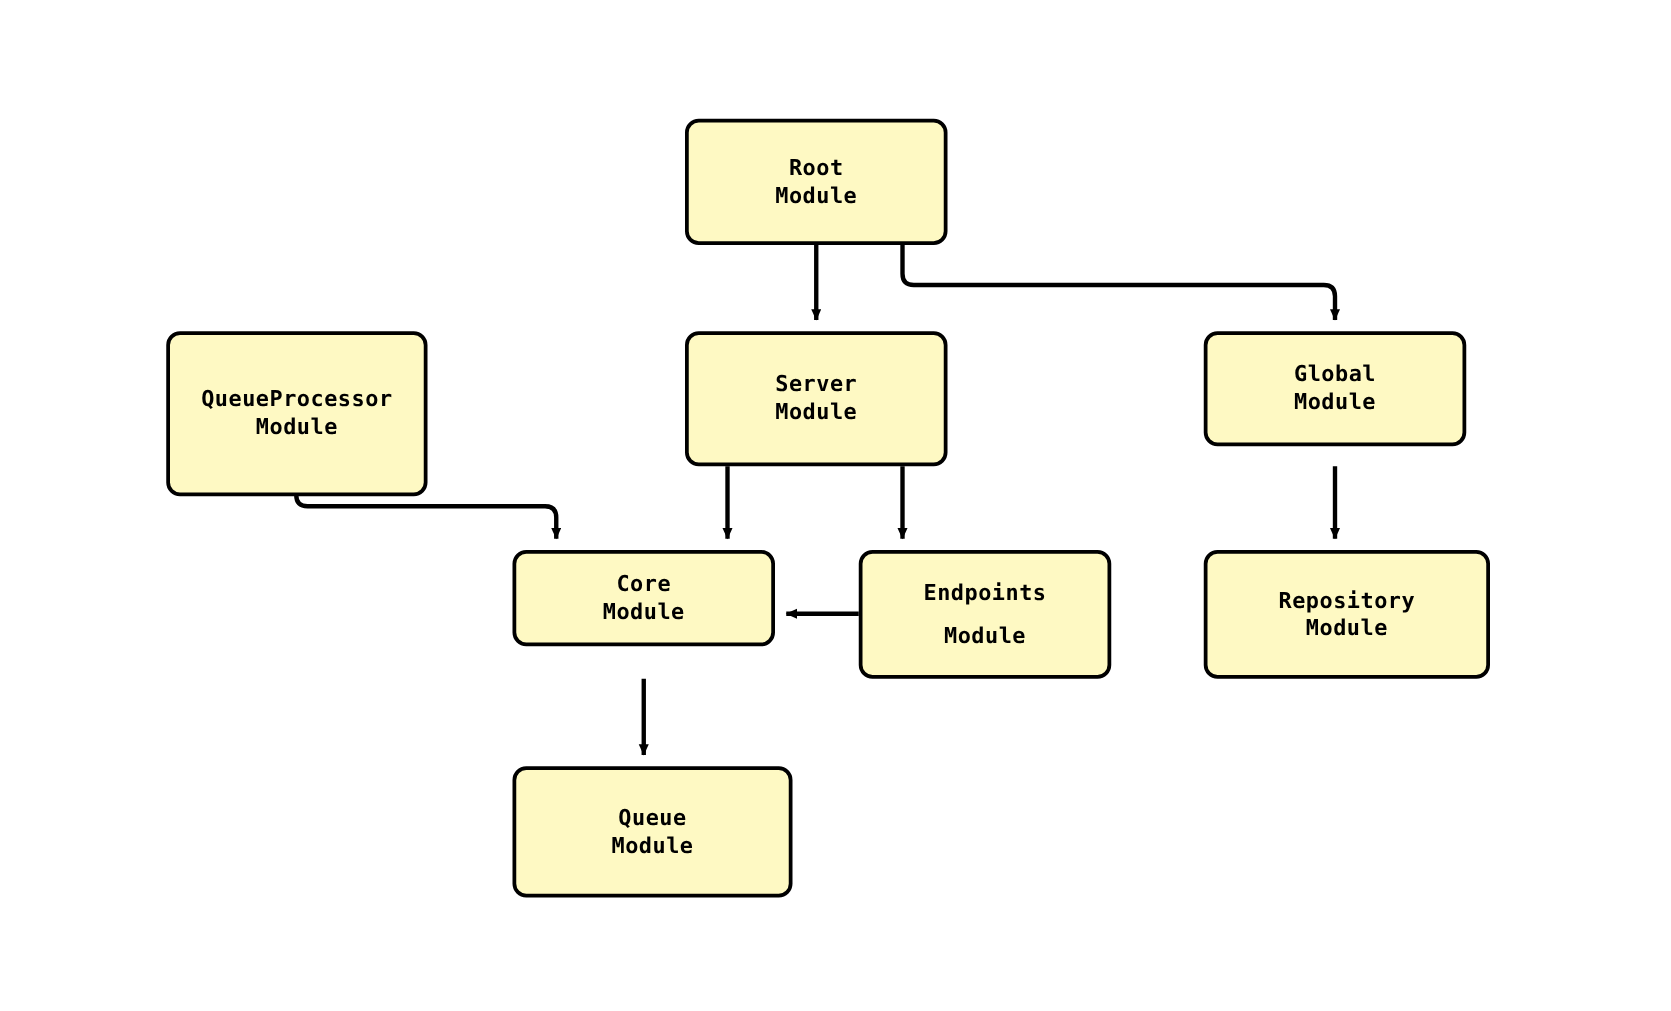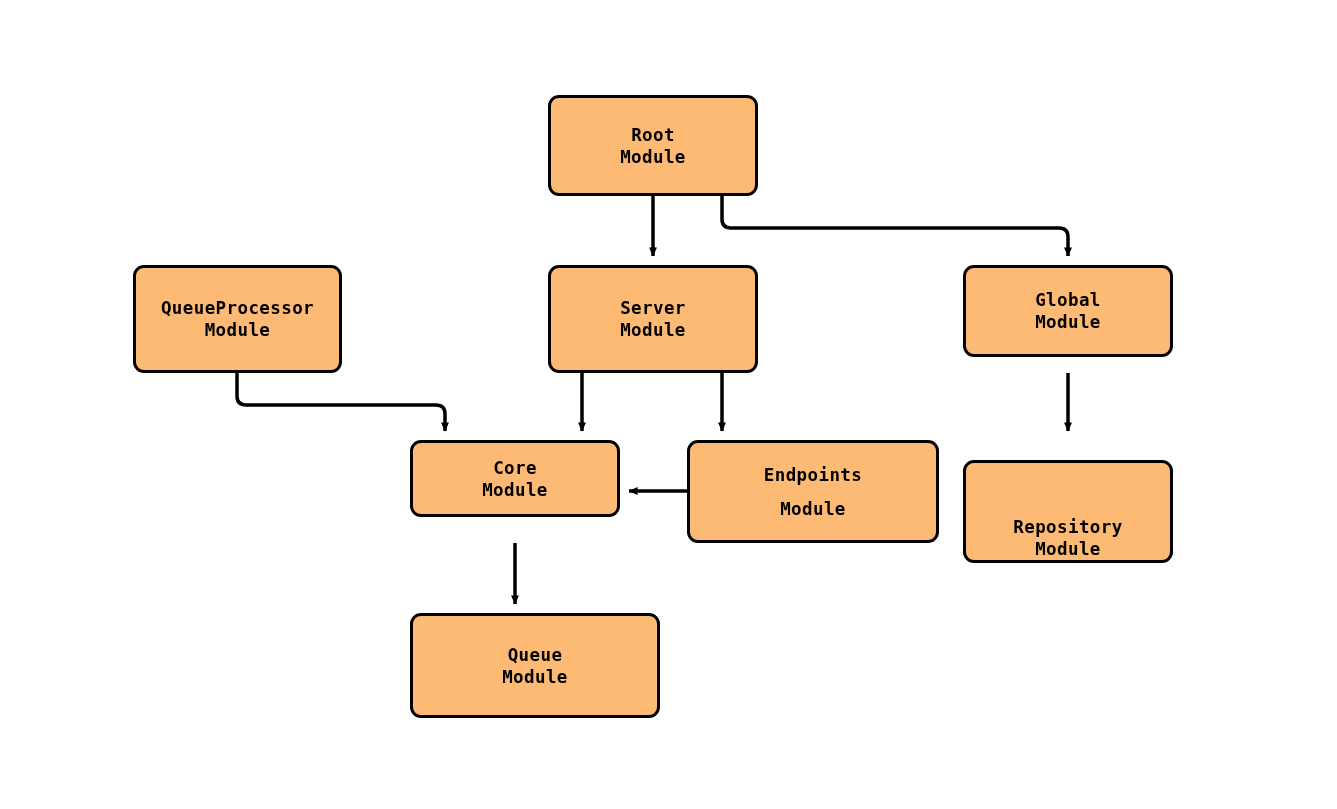--- a/index.html
+++ b/index.html
@@ -18,21 +18,21 @@
   #edge-layer {
     position: absolute;
     left: 0;
     top: 0;
     width: 1337px;
     height: 809px;
   }
   .node {
     position: absolute;
     box-sizing: border-box;
-    background: #fdba74;
+    background: #fef9c3;
     border: 3.5px solid #000000;
     border-radius: 11px;
     display: flex;
     flex-direction: column;
     align-items: center;
     justify-content: center;
     z-index: 2;
   }
   .node-label {
     font-family: "DejaVu Sans Mono", "Liberation Mono", monospace;
@@ -66,43 +66,43 @@
         <path d="M 687 491 L 629 491" marker-end="url(#arrowhead)"></path>
         <path d="M 515 543 L 515 604" marker-end="url(#arrowhead)"></path>
       </g>
   </svg>
 
   <div id="nodes">
       <div class="node" style="left: 548px; top: 95px; width: 210px; height: 101px;">
         <div class="node-label">Root</div>
         <div class="node-label">Module</div>
       </div>
-      <div class="node" style="left: 133px; top: 265px; width: 209px; height: 108px;">
+      <div class="node" style="left: 133px; top: 265px; width: 209px; height: 132px;">
         <div class="node-label">QueueProcessor</div>
         <div class="node-label">Module</div>
       </div>
       <div class="node" style="left: 548px; top: 265px; width: 210px; height: 108px;">
         <div class="node-label">Server</div>
         <div class="node-label">Module</div>
       </div>
       <div class="node" style="left: 963px; top: 265px; width: 210px; height: 92px;">
         <div class="node-label">Global</div>
         <div class="node-label">Module</div>
       </div>
       <div class="node" style="left: 410px; top: 440px; width: 210px; height: 77px;">
         <div class="node-label">Core</div>
         <div class="node-label">Module</div>
       </div>
-      <div class="node" style="left: 687px; top: 440px; width: 252px; height: 103px; gap: 12px;">
+      <div class="node" style="left: 687px; top: 440px; width: 202px; height: 103px; gap: 12px;">
         <div class="node-label">Endpoints</div>
         <div class="node-label">Module</div>
       </div>
-      <div class="node" style="left: 963px; top: 460px; width: 210px; height: 103px; justify-content: flex-end;">
+      <div class="node" style="left: 963px; top: 440px; width: 229px; height: 103px;">
         <div class="node-label">Repository</div>
         <div class="node-label">Module</div>
       </div>
-      <div class="node" style="left: 410px; top: 613px; width: 250px; height: 105px;">
+      <div class="node" style="left: 410px; top: 613px; width: 224px; height: 105px;">
         <div class="node-label">Queue</div>
         <div class="node-label">Module</div>
       </div>
     </div>
 
 </div>
 
 </body></html>

